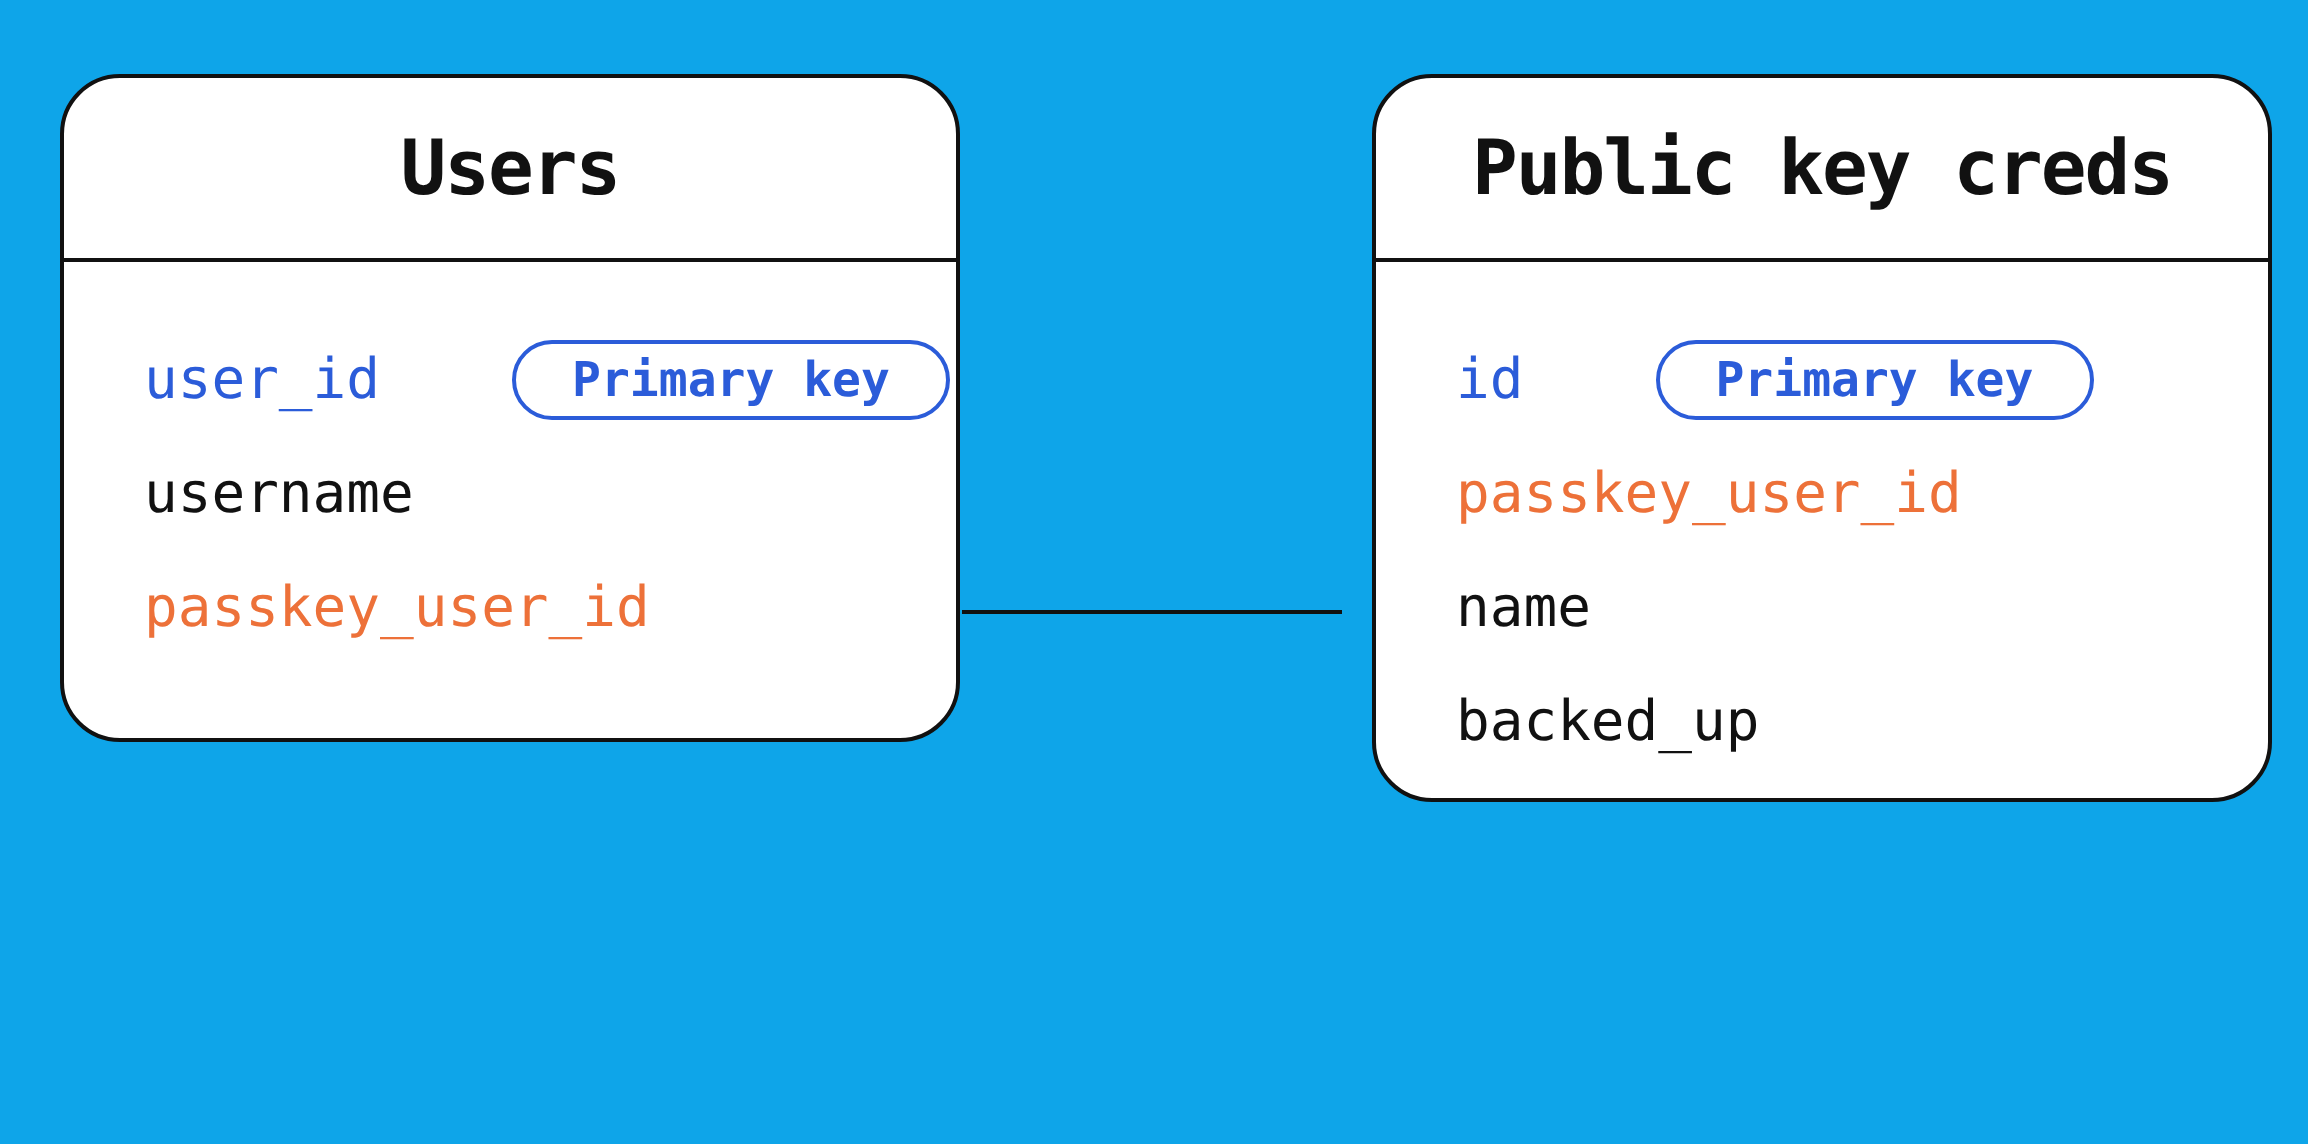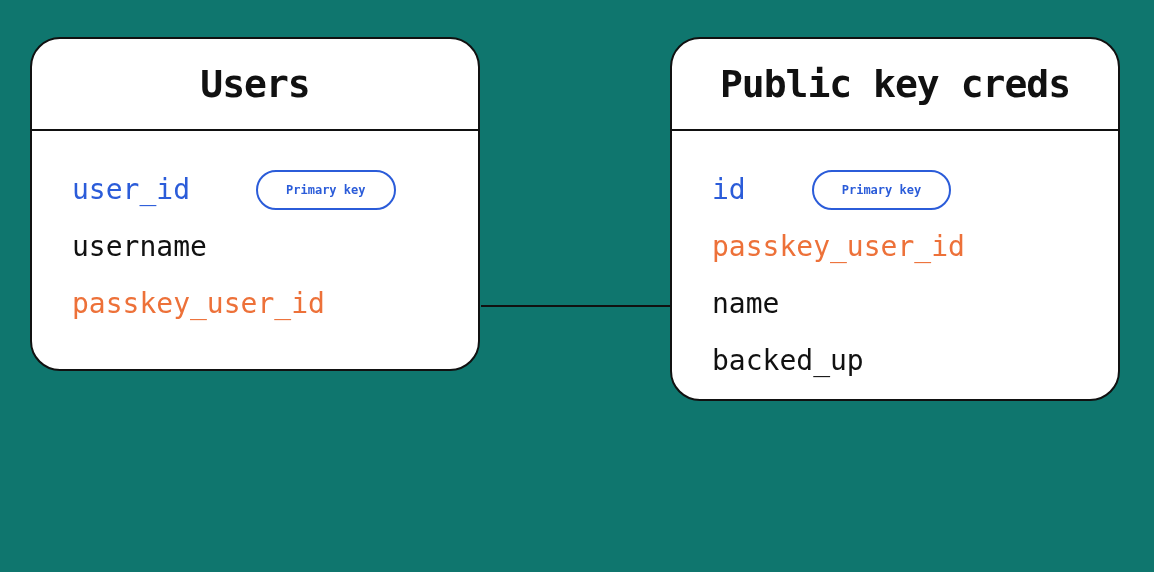--- a/index.html
+++ b/index.html
@@ -10,30 +10,30 @@
   * { margin: 0; padding: 0; box-sizing: border-box; }
   html, body {
     width: 1154px; height: 572px;
     background: #ffffff;
     font-family: "DejaVu Sans Mono", "Liberation Mono", monospace;
     overflow: hidden;
   }
   .canvas {
     position: relative;
     width: 1154px; height: 572px;
-    background: #0f766e;
+    background: #0ea5e9;
   }
   .table-card {
     position: absolute;
     background: #ffffff;
     border: 2px solid var(--ink);
     border-radius: 30px;
   }
   .card-users  { left: 30px;  top: 37px; width: 450px; height: 334px; }
-  .card-creds  { left: 670px; top: 37px; width: 450px; height: 364px; }
+  .card-creds  { left: 686px; top: 37px; width: 450px; height: 364px; }
   .card-header {
     height: 92px;
     border-bottom: 2px solid var(--ink);
     display: flex;
     align-items: center;
     justify-content: center;
   }
   .card-title {
     font-size: 38px;
     font-weight: bold;
@@ -59,21 +59,21 @@
   .c-orange { color: var(--orange); text-align: center; }
   .badge {
     display: inline-flex;
     align-items: center;
     margin-left: 30px;
     height: 40px;
     padding: 0 28px;
     border: 2px solid var(--blue);
     border-radius: 20px;
     color: var(--blue);
-    font-size: 12px;
+    font-size: 24px;
     font-weight: bold;
     white-space: nowrap;
   }
   .relationship-line {
     position: absolute;
     left: 481px;
     top: 305px;
     width: 190px;
     height: 2px;
     background: var(--ink);

